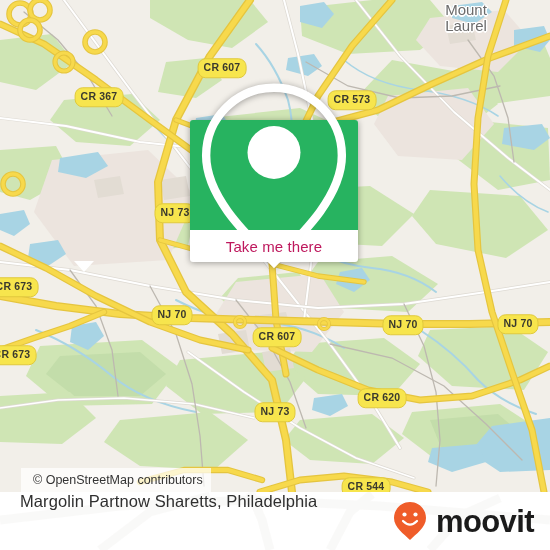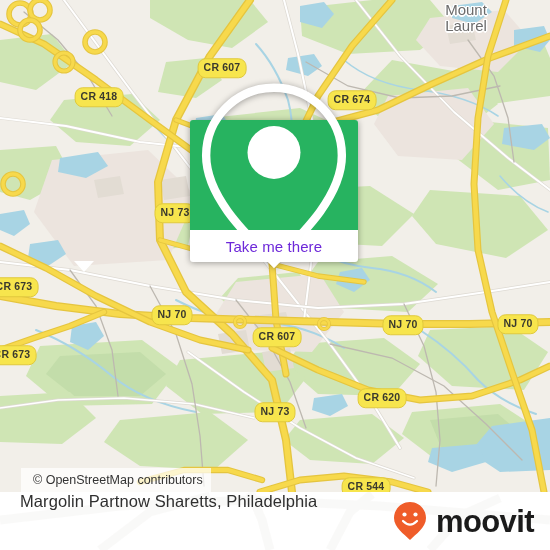--- a/index.html
+++ b/index.html
@@ -26,21 +26,21 @@
          text-shadow:1.5px 0 #fff,-1.5px 0 #fff,0 1.5px #fff,0 -1.5px #fff,
                      1px 1px #fff,-1px -1px #fff,1px -1px #fff,-1px 1px #fff;}
 
   
   #callout{position:absolute;left:190px;top:120px;width:168px;
            filter:drop-shadow(0 1px 3px rgba(0,0,0,.35));}
   #callout-top{background:#27b360;height:110px;border-radius:3px 3px 0 0;
                display:flex;align-items:center;justify-content:center;}
   #callout-bottom{background:#fff;height:32px;border-radius:0 0 3px 3px;
                   display:flex;align-items:center;justify-content:center;}
-  #callout-label{color:#6d28d9;font-size:15px;letter-spacing:.1px;}
+  #callout-label{color:#be185d;font-size:15px;letter-spacing:.1px;}
   #callout-tail{position:absolute;left:74px;top:261px;width:0;height:0;
                 border-left:10px solid transparent;border-right:10px solid transparent;
                 border-top:11px solid #fff;}
 
   
   #osm-attrib{position:absolute;left:0;top:468px;height:24px;
               display:flex;align-items:center;
               background:rgba(255,255,255,.72);padding:0 8px 0 12px;
               color:#333;font-size:12.5px;white-space:nowrap;margin-left:21px;}
 
@@ -234,22 +234,22 @@
         <path class="mjr" d="M160 240 L196 250 L232 254" stroke-width="3.4"></path>
         <path class="mjb" d="M272 264 L318 276 L364 282" stroke-width="5.4"></path>
         <path class="mjr" d="M272 264 L318 276 L364 282" stroke-width="3.4"></path>
       </g>
     </svg>
 
     <div class="place" style="left:466px;top:18px;">Mount
 Laurel</div>
 
     <div class="shield" style="left:222px;top:68px;">CR 607</div>
-    <div class="shield" style="left:99px;top:97px;">CR 418</div>
-    <div class="shield" style="left:352px;top:100px;">CR 674</div>
+    <div class="shield" style="left:99px;top:97px;">CR 367</div>
+    <div class="shield" style="left:352px;top:100px;">CR 573</div>
     <div class="shield" style="left:175px;top:213px;">NJ 73</div>
     <div class="shield" style="left:14px;top:287px;">CR 673</div>
     <div class="shield" style="left:172px;top:315px;">NJ 70</div>
     <div class="shield" style="left:403px;top:325px;">NJ 70</div>
     <div class="shield" style="left:518px;top:324px;">NJ 70</div>
     <div class="shield" style="left:277px;top:337px;">CR 607</div>
     <div class="shield" style="left:12px;top:355px;">CR 673</div>
     <div class="shield" style="left:382px;top:398px;">CR 620</div>
     <div class="shield" style="left:275px;top:412px;">NJ 73</div>
     <div class="shield" style="left:366px;top:487px;">CR 544</div>

